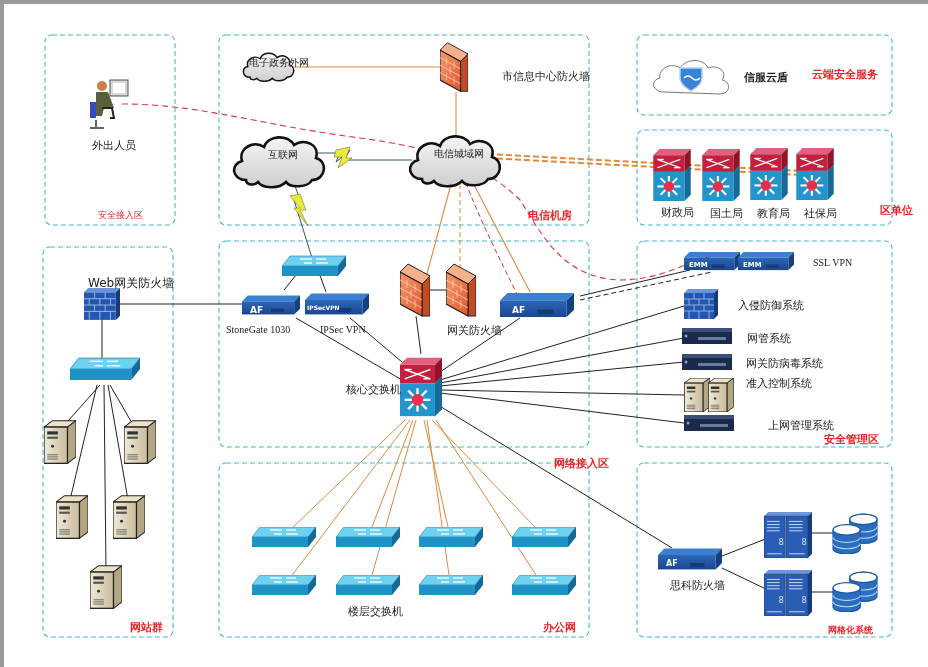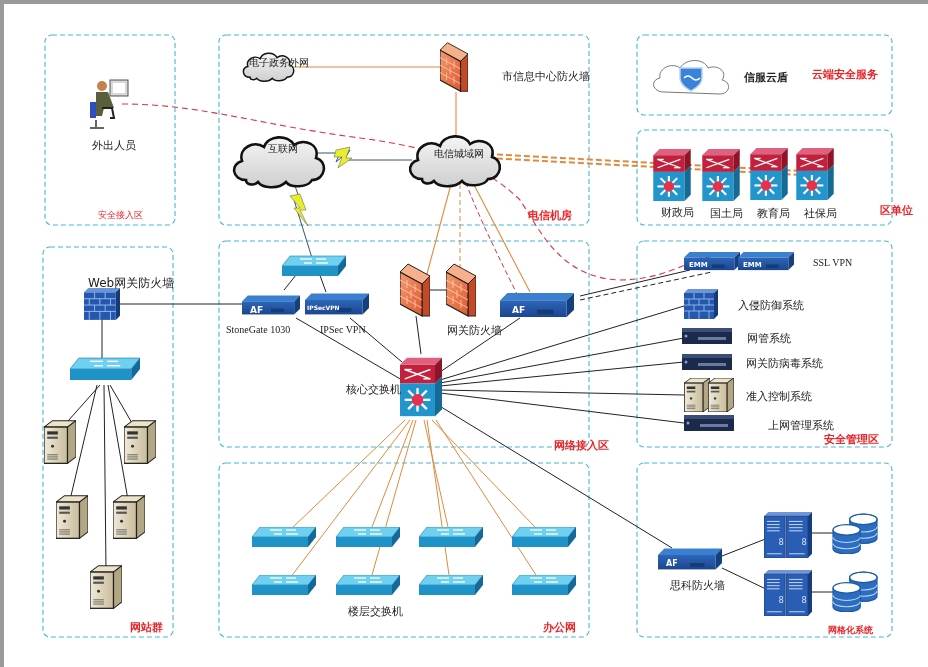--- a/index.html
+++ b/index.html
@@ -319,46 +319,46 @@
 <span class="lbl" style="left:250px;top:306px;color:#fff;font-weight:bold;font-size:9px;">AF</span>
 <span class="lbl" style="left:307px;top:305px;color:#fff;font-weight:bold;font-size:6px;">IPSecVPN</span>
 <span class="lbl" style="left:512px;top:306px;color:#fff;font-weight:bold;font-size:9px;">AF</span>
 <span class="lbl" style="left:689px;top:262px;color:#fff;font-weight:bold;font-size:7px;">EMM</span>
 <span class="lbl" style="left:743px;top:262px;color:#fff;font-weight:bold;font-size:7px;">EMM</span>
 <span class="lbl" style="left:666px;top:560px;color:#fff;font-weight:bold;font-size:8px;">AF</span>
 
 <span class="lbl" style="left:92px;top:140px;">外出人员</span>
 <span class="cloud-lbl" style="left:249px;top:58px;">电子政务外网</span>
 <span class="lbl" style="left:502px;top:71px;">市信息中心防火墙</span>
-<span class="cloud-lbl" style="left:268px;top:144px;">互联网</span>
+<span class="cloud-lbl" style="left:268px;top:150px;">互联网</span>
 <span class="cloud-lbl" style="left:434px;top:149px;">电信城域网</span>
 <span class="lbl" style="left:744px;top:72px;font-weight:bold;">信服云盾</span>
 
 <span class="lbl" style="left:661px;top:208px;font-family:Liberation Mono, monospace;">财政局</span>
 <span class="lbl" style="left:710px;top:208px;">国土局</span>
 <span class="lbl" style="left:757px;top:208px;">教育局</span>
 <span class="lbl" style="left:804px;top:208px;">社保局</span>
 
 <span class="lbl" style="left:88px;top:277px;font-size:12px;">Web网关防火墙</span>
 <span class="lbl mono" style="left:226px;top:325px;">StoneGate 1030</span>
 <span class="lbl mono" style="left:320px;top:325px;">IPSec VPN</span>
 <span class="lbl" style="left:426px;top:325px;padding-left:21px;">网关防火墙</span>
 <span class="lbl" style="left:346px;top:384px;">核心交换机</span>
 
 <span class="lbl mono" style="left:813px;top:258px;">SSL VPN</span>
 <span class="lbl" style="left:738px;top:300px;">入侵防御系统</span>
 <span class="lbl" style="left:747px;top:333px;">网管系统</span>
 <span class="lbl" style="left:746px;top:358px;">网关防病毒系统</span>
-<span class="lbl" style="left:746px;top:391px;text-align:center;">准入控制系统</span>
+<span class="lbl" style="left:746px;top:378px;text-align:center;">准入控制系统</span>
 <span class="lbl" style="left:744px;top:420px;margin-left:24px;">上网管理系统</span>
 
 <span class="lbl" style="left:348px;top:606px;">楼层交换机</span>
 <span class="lbl" style="left:670px;top:580px;">思科防火墙</span>
 
 <span class="zone-lbl" style="left:98px;top:211px;font-size:9px;font-weight:normal;">安全接入区</span>
 <span class="zone-lbl" style="left:528px;top:210px;">电信机房</span>
 <span class="zone-lbl" style="left:812px;top:69px;">云端安全服务</span>
 <span class="zone-lbl" style="left:848px;top:205px;margin-left:32px;">区单位</span>
 <span class="zone-lbl" style="left:130px;top:622px;text-align:right;">网站群</span>
-<span class="zone-lbl" style="left:522px;top:440px;padding-left:32px;">网络接入区</span>
+<span class="zone-lbl" style="left:522px;top:458px;padding-left:32px;">网络接入区</span>
 <span class="zone-lbl" style="left:824px;top:434px;">安全管理区</span>
 <span class="zone-lbl" style="left:543px;top:622px;">办公网</span>
 <span class="zone-lbl" style="left:828px;top:626px;font-size:9px;">网格化系统</span>
 
 </body></html>

